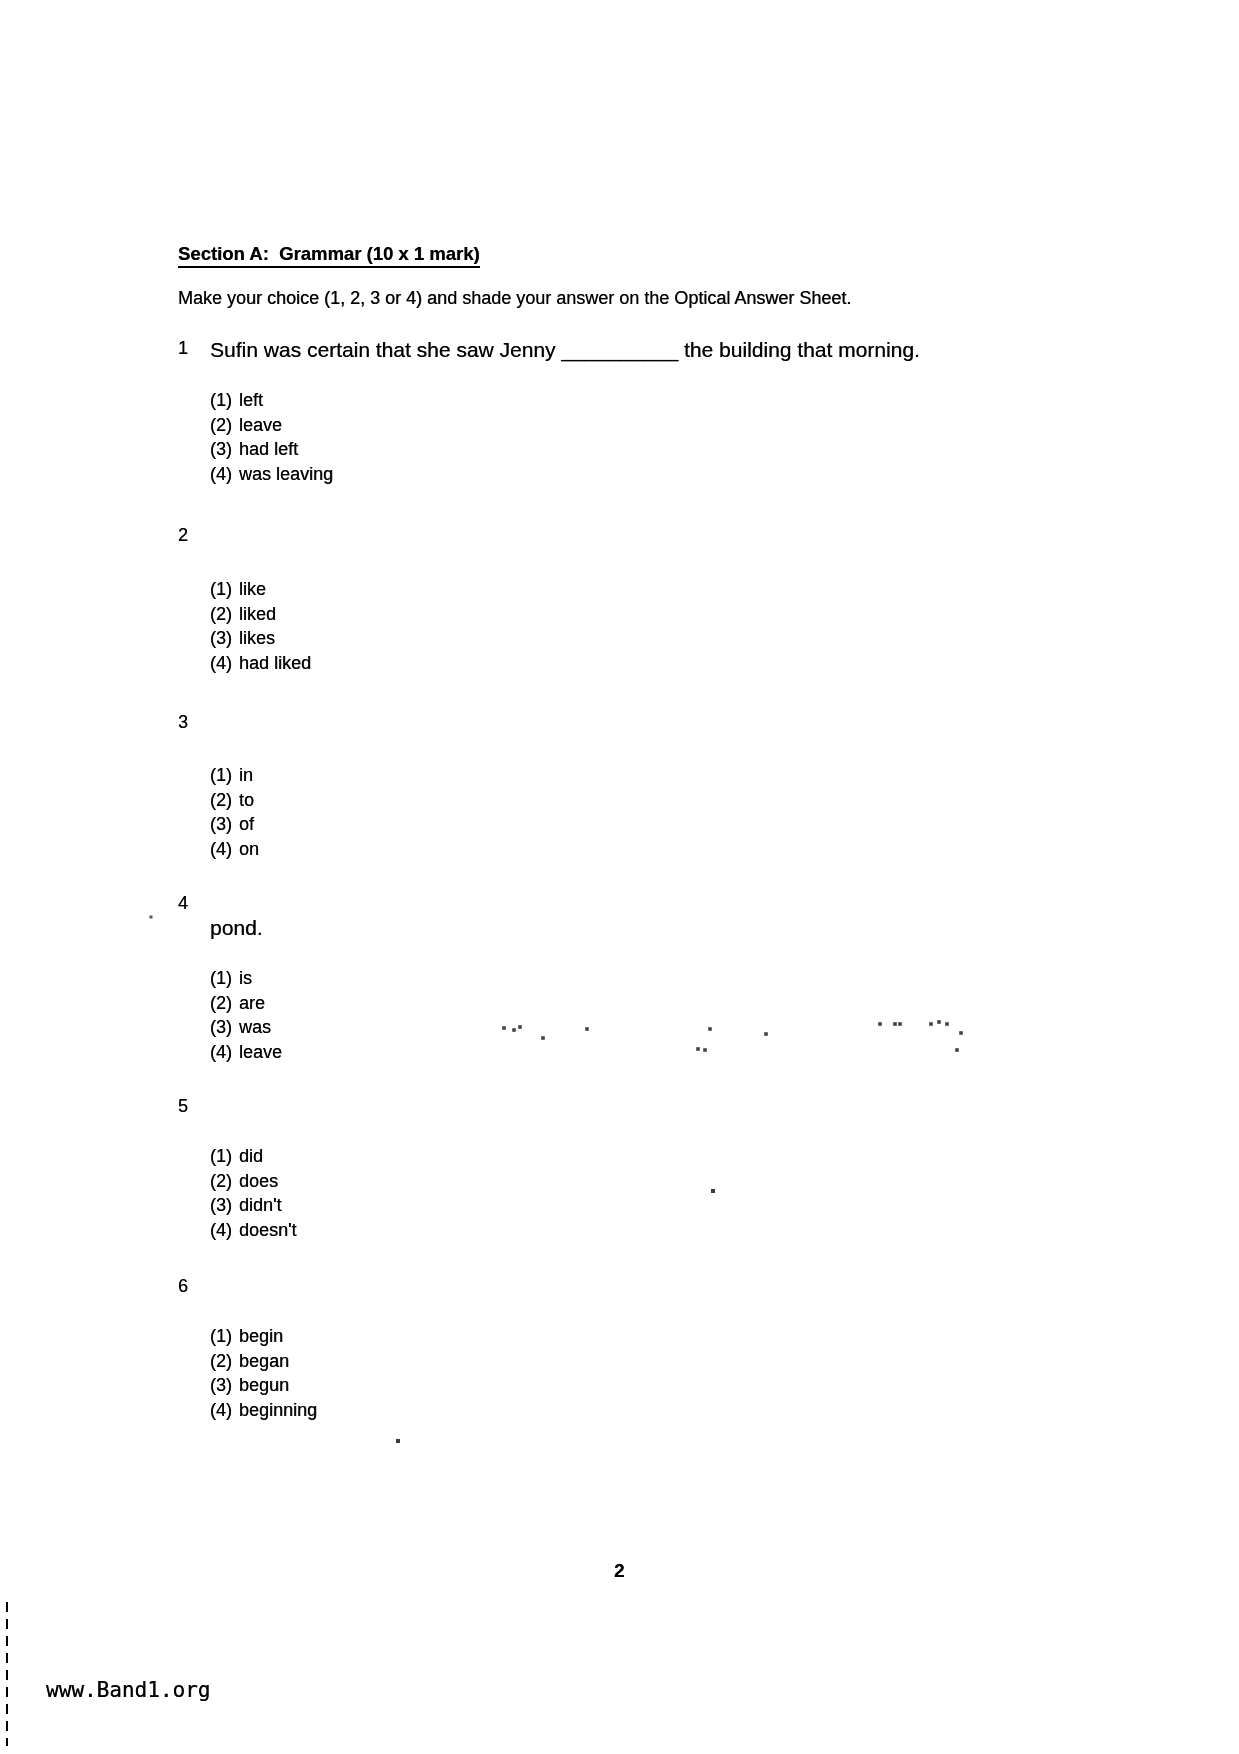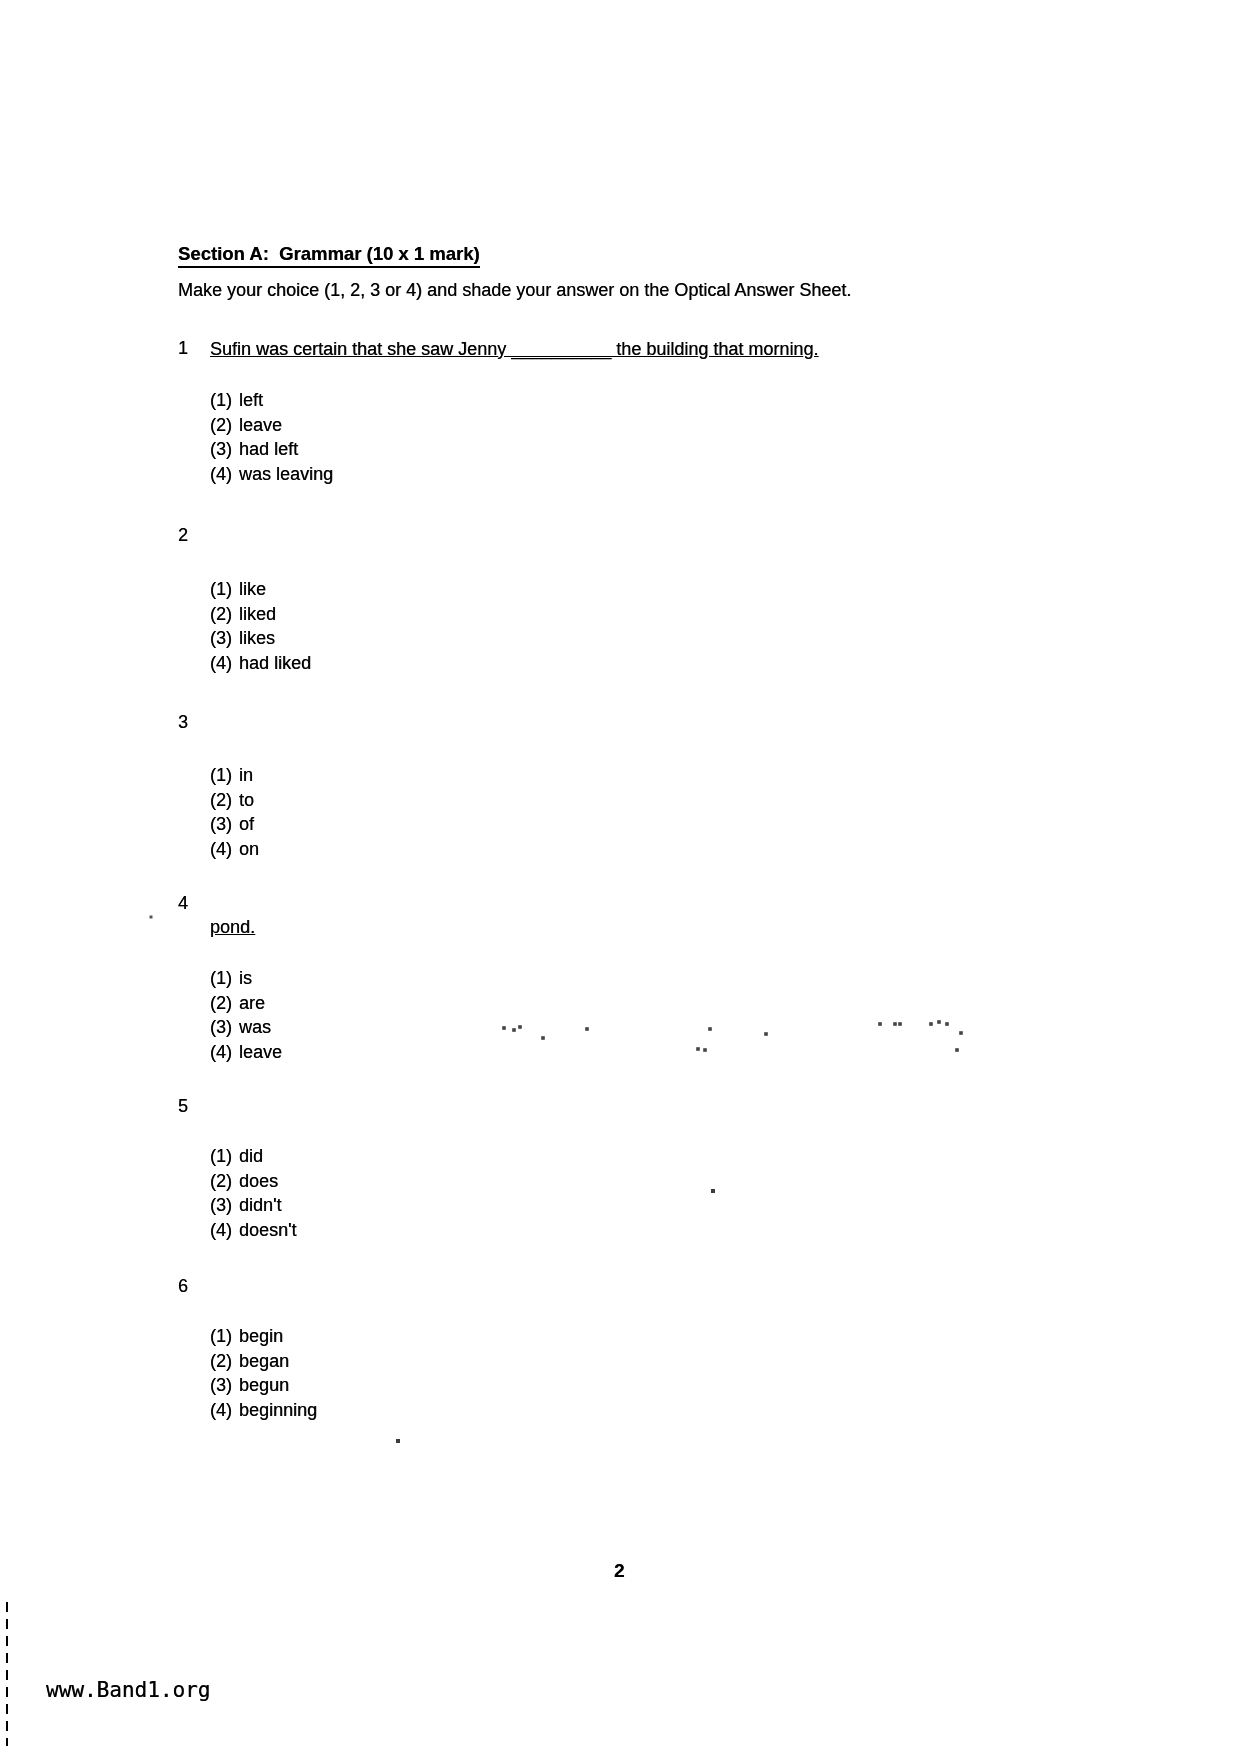--- a/index.html
+++ b/index.html
@@ -31,33 +31,33 @@
   }
 
   .section-header { position: absolute; left: 178px; top: 243px; width: 890px; }
   .heading {
     display: inline-block;
     font-size: 18.5px;
     font-weight: 700;
     white-space: pre-wrap;
     border-bottom: 2px solid #141414;
     padding-bottom: 1px;
-    margin-bottom: 11px;
+    margin-bottom: 19px;
     text-align: center;
   }
   .instr {
     font-size: 18px;
     line-height: 23px;
     white-space: pre-wrap;
   }
 
   .question { position: absolute; left: 178px; width: 900px; }
   .q-row { display: flex; align-items: flex-start; }
   .q-num { width: 32px; flex: 0 0 32px; font-size: 18px; line-height: 21px; }
-  .q-text { font-size: 18px; line-height: 23px; white-space: pre-wrap; text-decoration: underline; }
+  .q-text { font-size: 21px; line-height: 23px; white-space: pre-wrap; }
   .q1 { top: 338px; }
   .q2 { top: 525px; }
   .q3 { top: 712px; }
   .q4 { top: 893px; }
   .q5 { top: 1096px; }
   .q6 { top: 1276px; }
   .q4 .q-text { width: 830px; }
 
   .options { margin-left: 32px; margin-top: 27px; }
   .q2 .options { margin-top: 31px; }

